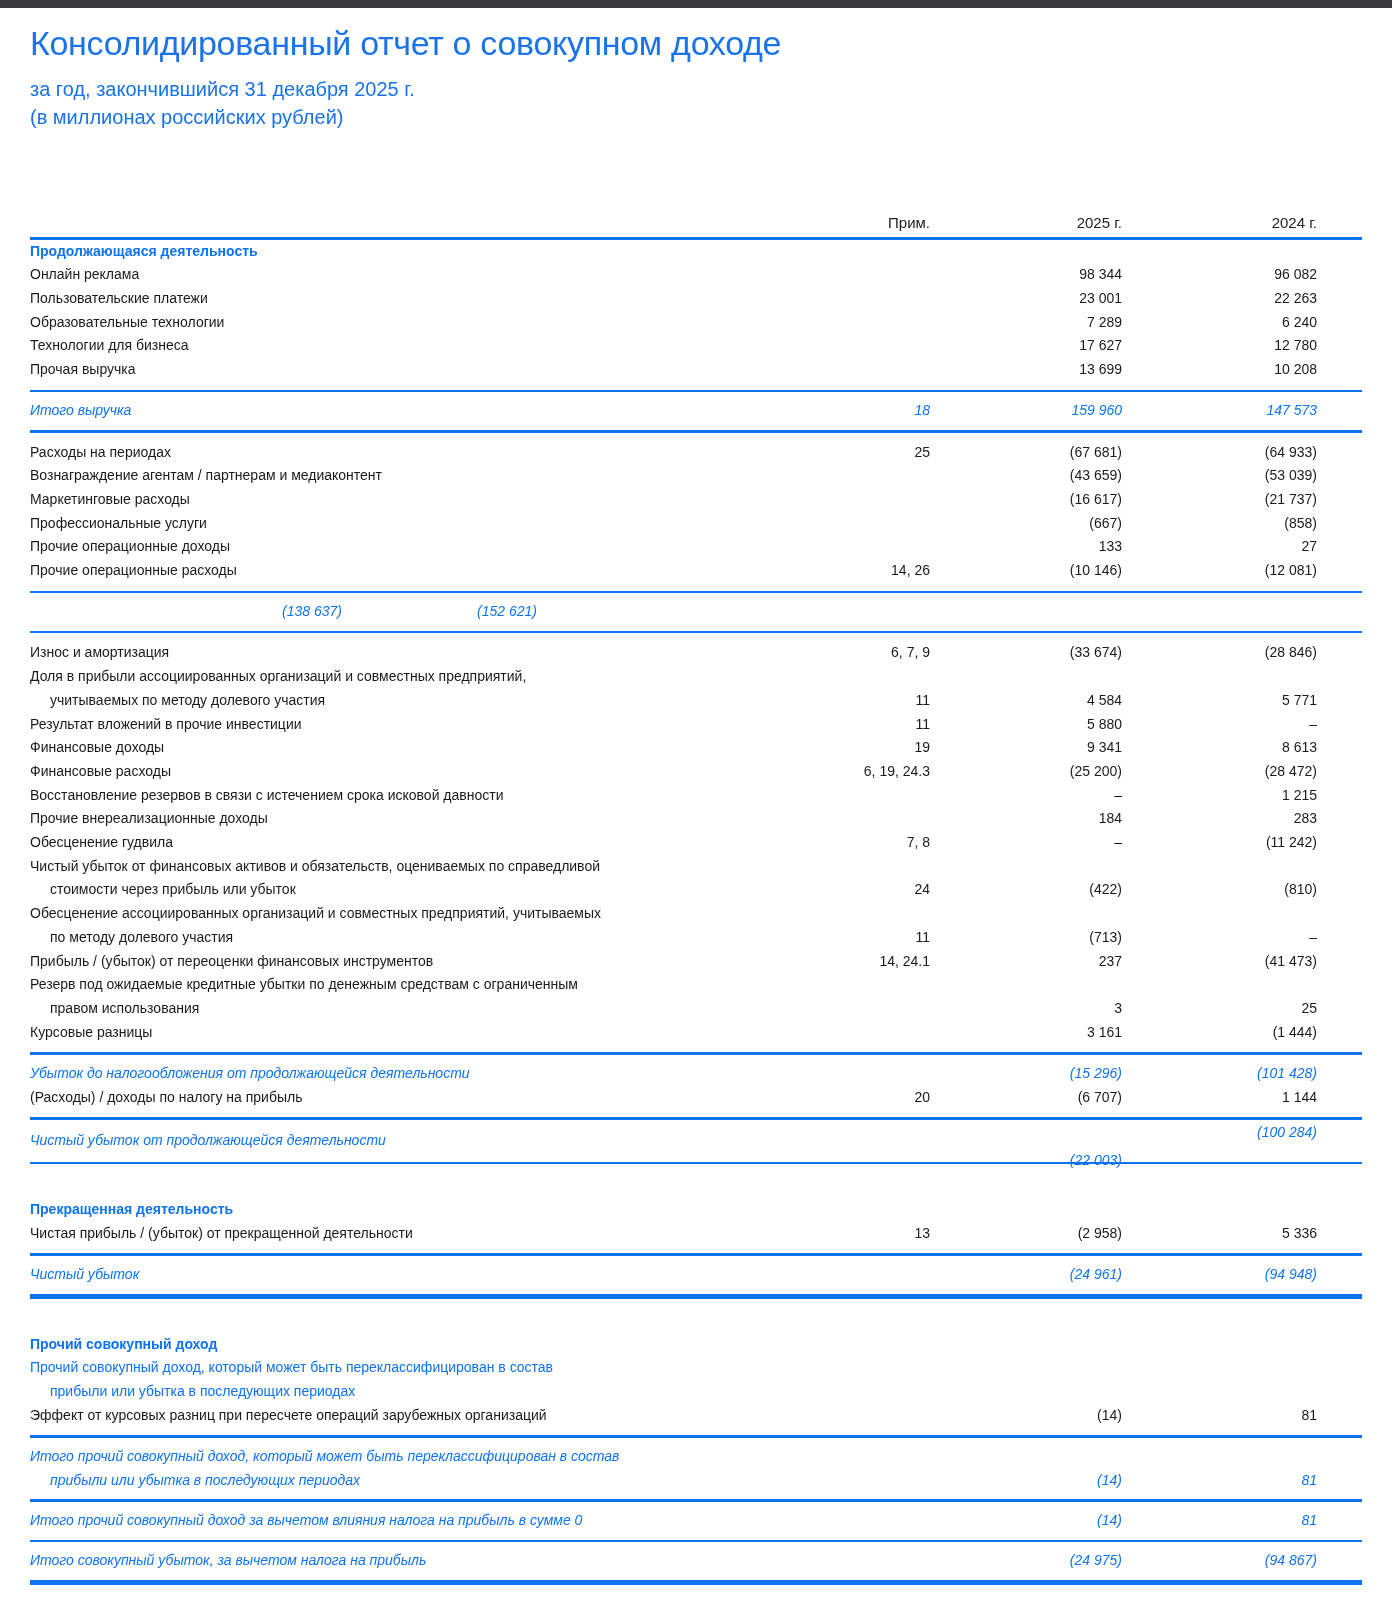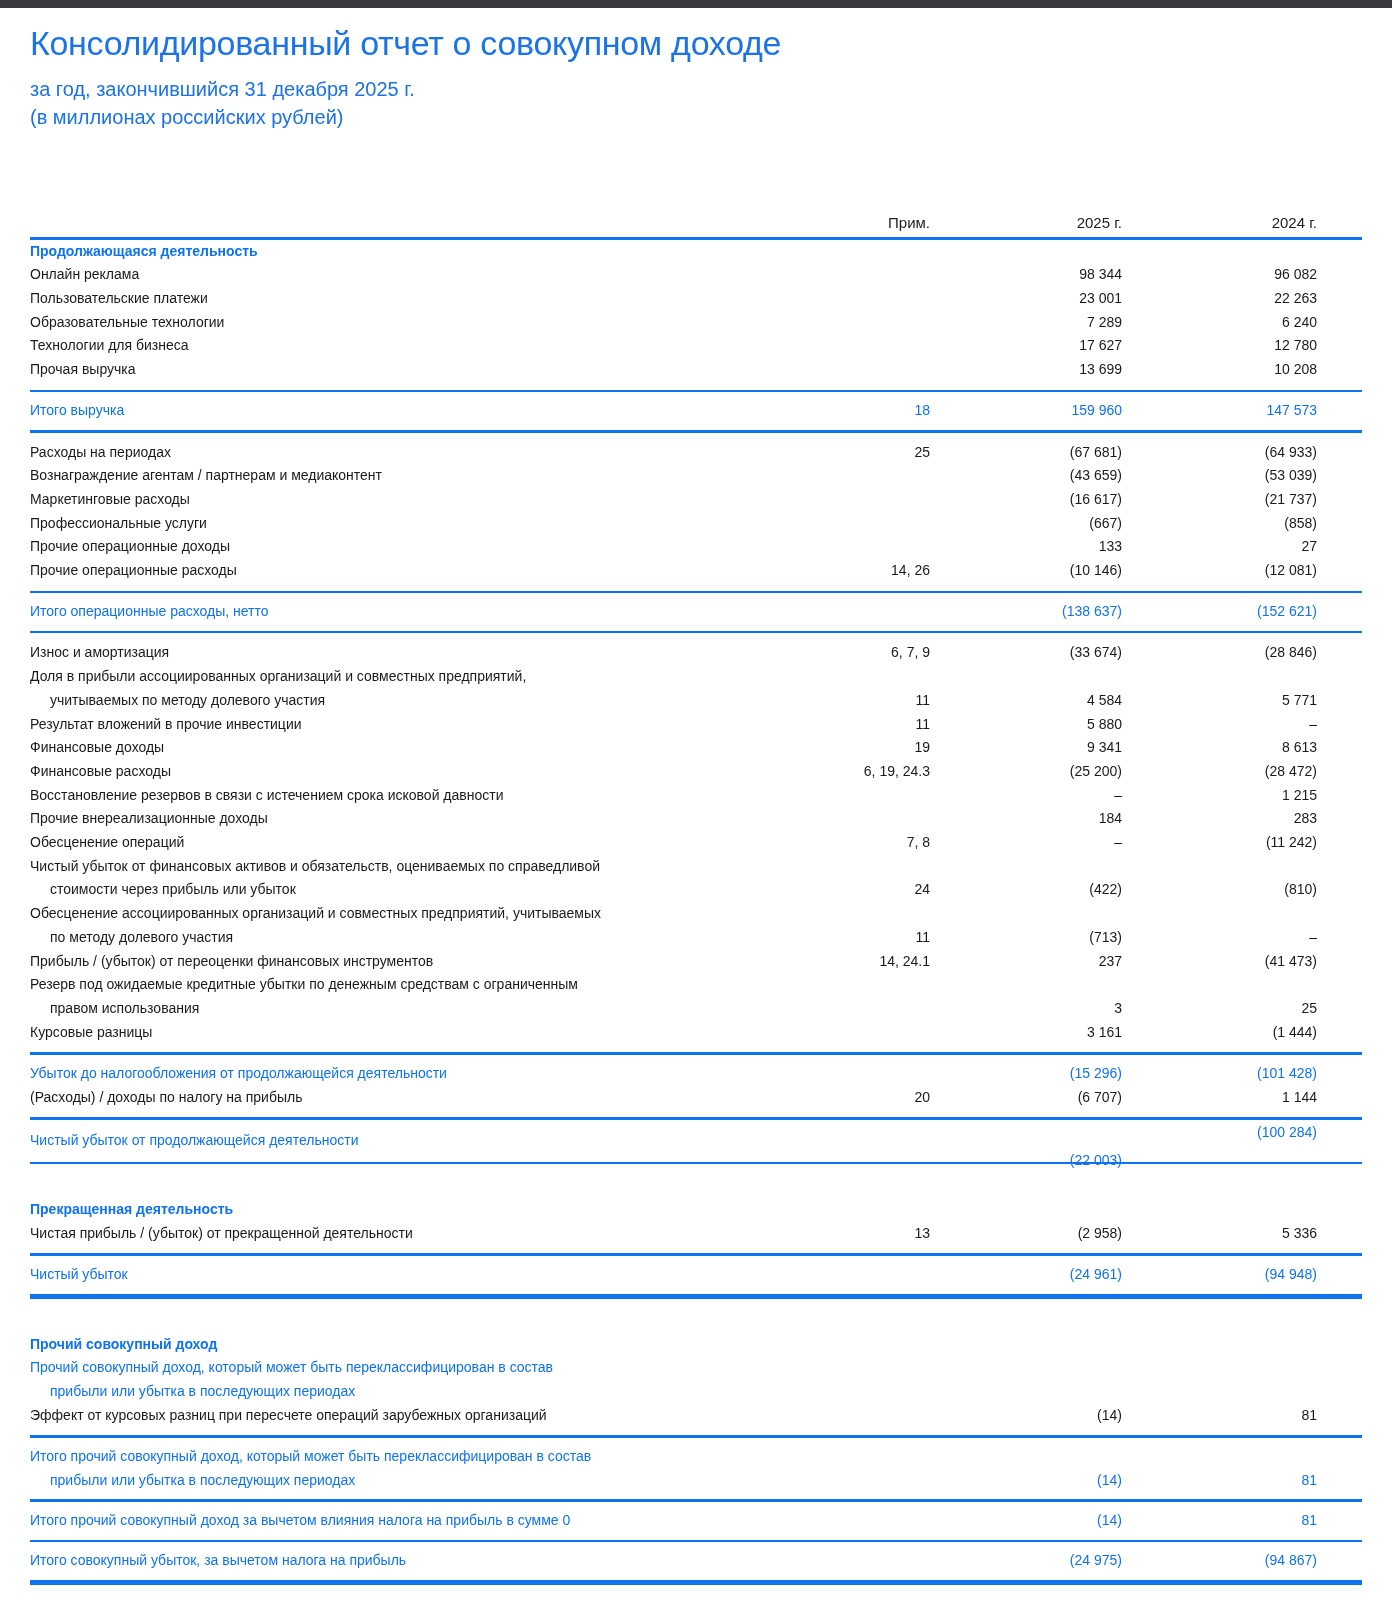--- a/index.html
+++ b/index.html
@@ -29,21 +29,21 @@
   .section{color:#0d73f0;font-weight:700;}
   .subheader{color:#0d73f0;}
   .total{color:#0d73f0;padding-top:7px;padding-bottom:7px;}
   .item{color:#1a1a1a;}
 
   .rule{height:2.5px;background:#0d73f0;margin-top:8px;}
   .rule.thick{height:5px;}
   .total + .rule{margin-top:0;}
   .cols + .rule{margin-top:0;}
   .rule + .row{margin-top:8px;}
-  .rule + .total{margin-top:0;}
+  .rule + .total{margin-top:0;font-style:italic;}
   .gap{height:34px;}
 
   [data-row-id="pretax-loss"]{padding-bottom:0;}
   [data-row-id="net-loss-continuing"]{padding-top:9px;padding-bottom:9px;}
   [data-row-id="net-loss-continuing"] .cell.v25{position:relative;top:20px;}
   [data-row-id="net-loss-continuing"] .cell.v24{position:relative;top:-8px;}
 </style>
 </head>
 <body>
 
@@ -161,23 +161,20 @@
         <div class="row item">
           <div class="lbl">
             <div class="ln">Прочие операционные расходы</div>
           </div>
           <div class="cell note">14, 26</div>
           <div class="cell v25">(10 146)</div>
           <div class="cell v24">(12 081)</div>
         </div>
         <div class="rule"></div>
         <div class="row total">
-          <div class="lbl">
-            <div class="ln">Итого операционные расходы, нетто</div>
-          </div>
           <div class="cell note"></div>
           <div class="cell v25">(138 637)</div>
           <div class="cell v24">(152 621)</div>
         </div>
         <div class="rule"></div>
         <div class="row item">
           <div class="lbl">
             <div class="ln">Износ и амортизация</div>
           </div>
           <div class="cell note">6, 7, 9</div>
@@ -228,21 +225,21 @@
         <div class="row item">
           <div class="lbl">
             <div class="ln">Прочие внереализационные доходы</div>
           </div>
           <div class="cell note"></div>
           <div class="cell v25">184</div>
           <div class="cell v24">283</div>
         </div>
         <div class="row item">
           <div class="lbl">
-            <div class="ln">Обесценение операций</div>
+            <div class="ln">Обесценение гудвила</div>
           </div>
           <div class="cell note">7, 8</div>
           <div class="cell v25">–</div>
           <div class="cell v24">(11 242)</div>
         </div>
         <div class="row item">
           <div class="lbl">
             <div class="ln">Чистый убыток от финансовых активов и обязательств, оцениваемых по справедливой</div>
             <div class="ln">стоимости через прибыль или убыток</div>
           </div>

